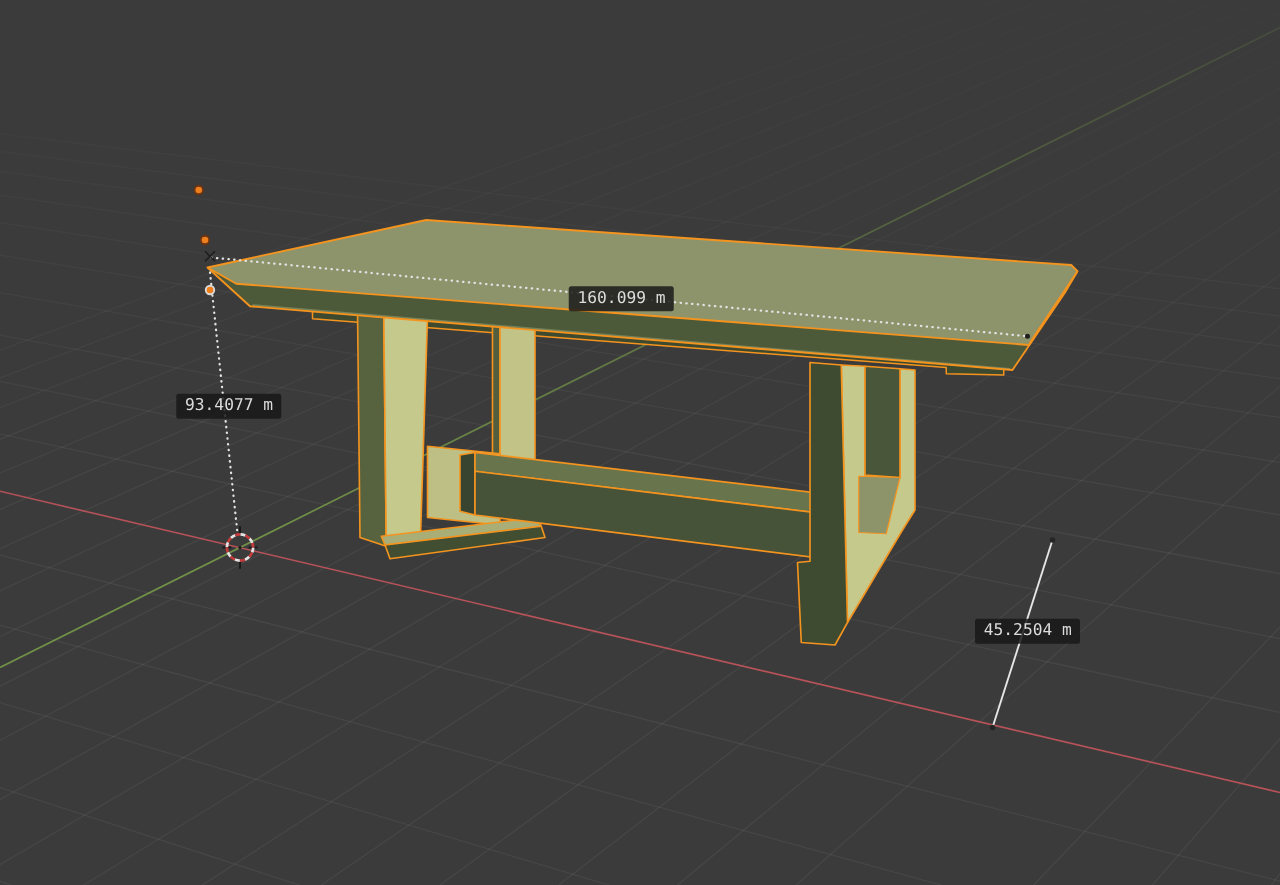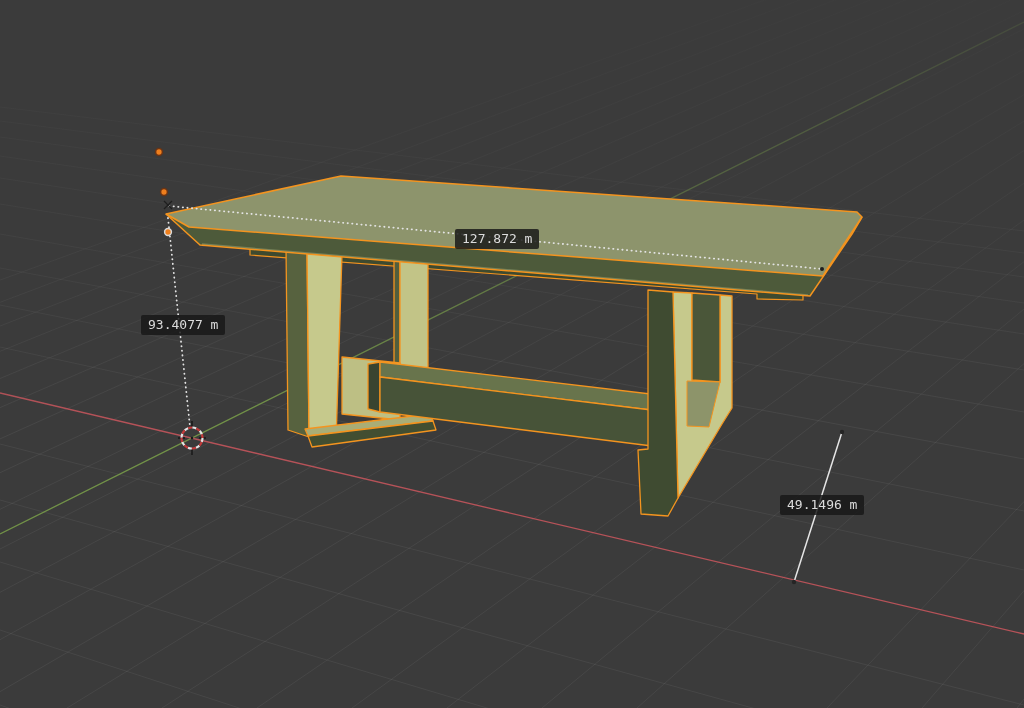--- a/index.html
+++ b/index.html
@@ -154,16 +154,16 @@
       <line x1="192" y1="421" x2="192" y2="428" stroke="#1a1a1a" stroke-width="1.6"></line>
       <line x1="192" y1="448" x2="192" y2="455" stroke="#1a1a1a" stroke-width="1.6"></line>
       <line x1="178" y1="438" x2="185" y2="438" stroke="#1a1a1a" stroke-width="1.6"></line>
       <line x1="199" y1="438" x2="206" y2="438" stroke="#1a1a1a" stroke-width="1.6"></line>
       <circle cx="192" cy="438" r="10.5" fill="none" stroke="#e4e4e4" stroke-width="2.2" stroke-dasharray="4.12 4.12"></circle>
       <circle cx="192" cy="438" r="10.5" fill="none" stroke="#c43b3b" stroke-width="2.2" stroke-dasharray="4.12 4.12" stroke-dashoffset="4.12"></circle>
       <circle cx="192" cy="438" r="1.3" fill="#1a1a1a"></circle>
     </g>
   </svg>
 
-  <div class="measure-label" id="label-length">127.872 m</div>
+  <div class="measure-label" id="label-length">160.099 m</div>
   <div class="measure-label" id="label-height">93.4077 m</div>
-  <div class="measure-label" id="label-depth">49.1496 m</div>
+  <div class="measure-label" id="label-depth">45.2504 m</div>
 </div>
 
 </body></html>

